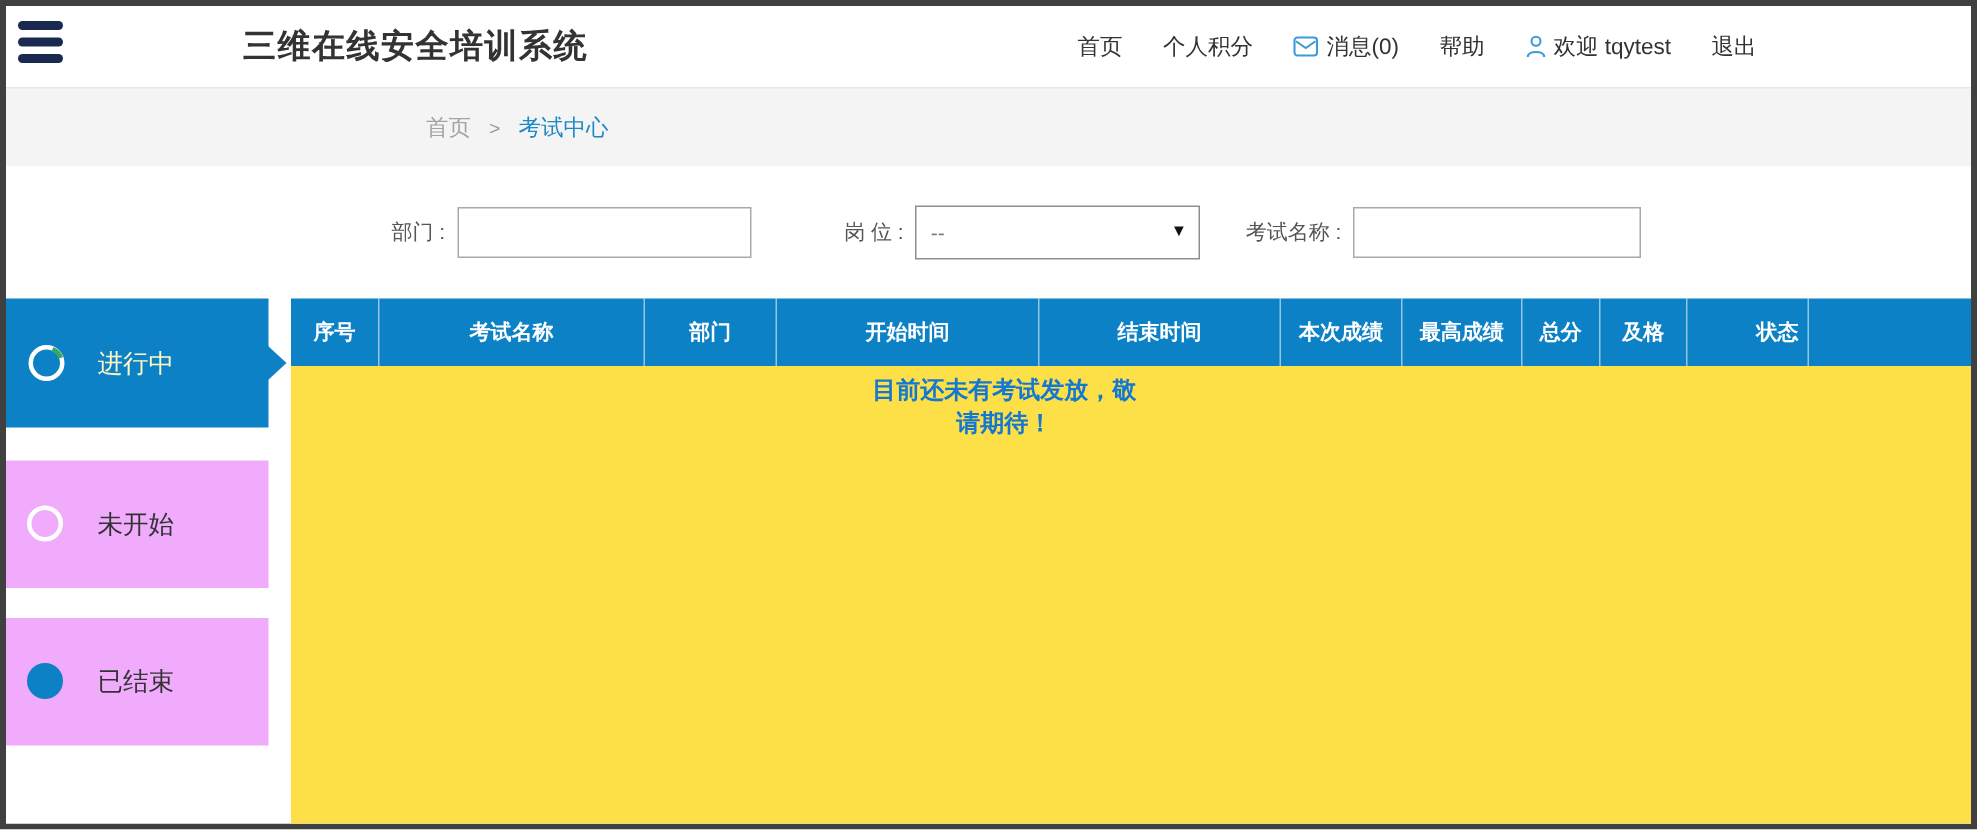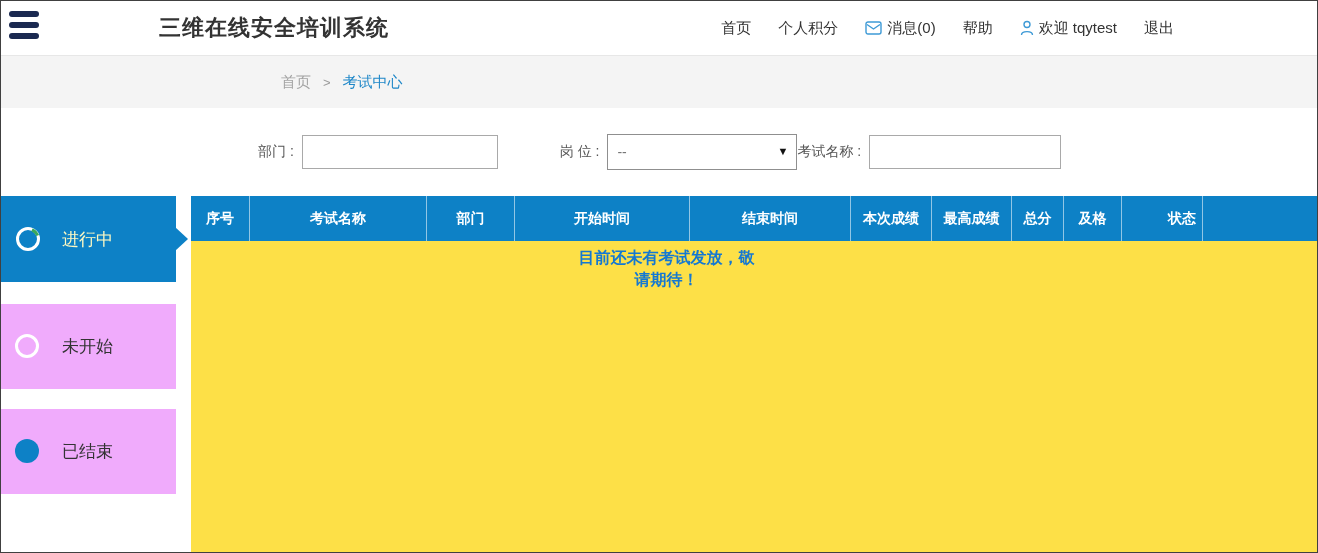--- a/index.html
+++ b/index.html
@@ -1,20 +1,20 @@
 <!DOCTYPE html>
 <html><head>
 <meta charset="utf-8">
 <style>
   * { margin:0; padding:0; box-sizing:border-box; }
   html,body { background:#fff; }
   body { font-family:"Liberation Sans","DejaVu Sans",sans-serif; }
   .page {
     position:relative; width:1318px; height:553px;
-    border:1px solid #404040; background:#fff; overflow:hidden;
+    border:4px solid #404040; background:#fff; overflow:hidden;
   }
 
   
   .topbar { position:relative; height:54px; background:#fff; }
   .hamburger { position:absolute; left:8px; top:9px; width:34px; height:34px; cursor:pointer; }
   .hamburger span { position:absolute; left:0; width:30px; height:6px; border-radius:3px; background:#1a2950; }
   .hamburger span:nth-child(1){ top:1px; }
   .hamburger span:nth-child(2){ top:12px; }
   .hamburger span:nth-child(3){ top:23px; }
   .app-title { position:absolute; left:158px; top:12px; font-size:22px; font-weight:600; color:#333; letter-spacing:1px; }
@@ -30,21 +30,21 @@
   .crumb-current { color:#1e87c8; cursor:pointer; }
 
   
   .search-row { height:88px; background:#fff; display:flex; align-items:center; padding-left:257px; }
   .f-label { font-size:14px; color:#555; margin-right:8px; white-space:nowrap; }
   .f-input { width:196px; height:34px; border:1px solid #a9a9a9; background:#fff; font-size:14px; padding:0 8px; outline:none; }
   .lbl-post { margin-left:46px;padding-left:16px; }
   .select-box { position:relative; width:190px; height:36px; border:1px solid #8f8f8f; background:#fff; cursor:pointer; }
   .select-box .sel-value { position:absolute; left:9px; top:9px; font-size:14px; color:#777; }
   .select-box .sel-arrow { position:absolute; right:8px; top:10px; font-size:11px; color:#111; }
-  .lbl-exam { }
+  .lbl-exam { margin-left:30px; }
   .inp-exam { width:192px; }
   .search-btn { margin-left:70px; width:104px; height:38px; border:none; border-radius:4px;
     background:#1b7ce2; color:#fff; font-size:17px; display:flex; align-items:center; justify-content:center; gap:7px; cursor:pointer;
     font-family:"Liberation Sans","DejaVu Sans",sans-serif; }
 
   
   .main { position:relative; height:358px; background:#fff; }
 
   .sidebar { position:absolute; left:0; top:0; width:175px; }
   .side-item { position:relative; width:175px; height:86px; background:#f0abfc; color:#333;

